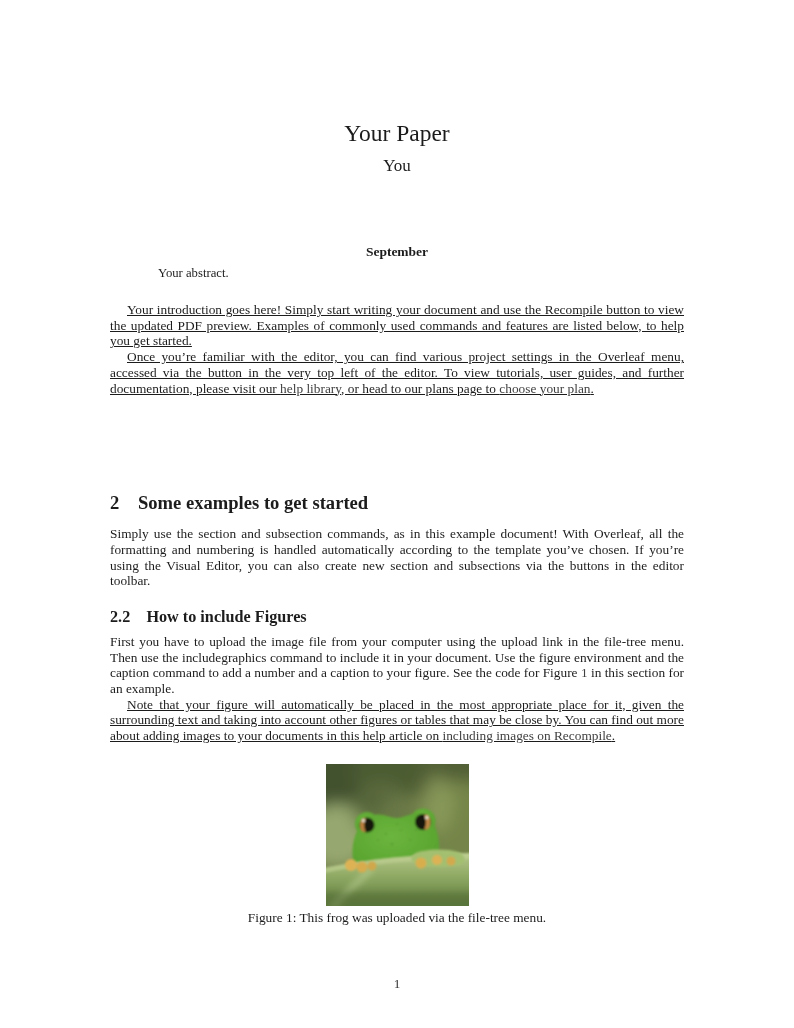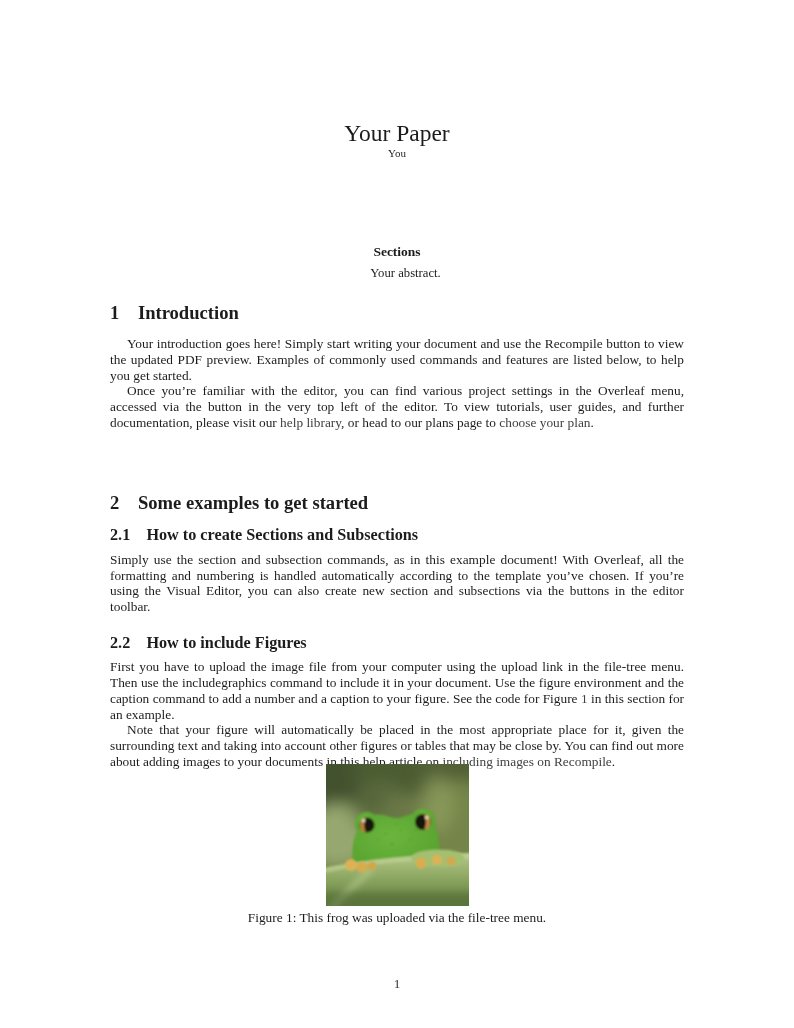--- a/index.html
+++ b/index.html
@@ -4,73 +4,67 @@
 <style>
   html,body{margin:0;padding:0;background:#ffffff;}
   .page{
     position:relative;width:794px;height:1028px;background:#ffffff;
     font-family:"Liberation Serif","DejaVu Serif",serif;color:#1c1c1c;
     overflow:hidden;
   }
   
   .titleblock{position:absolute;top:120px;left:110px;width:574px;text-align:center;}
   .doc-title{font-size:23.5px;line-height:1.15;}
-  .doc-author{font-size:11px;margin-top:0;}
+  .doc-author{font-size:17px;margin-top:9px;}
   .doc-date{font-size:16.2px;margin-top:14px;}
   
   .abstract{position:absolute;top:244px;left:110px;width:574px;}
   .abstract-heading{text-align:center;font-weight:bold;font-size:13.5px;}
-  .abstract-text{margin:6px 31px 0 31px;text-indent:17px;font-size:12.7px;line-height:15px;text-align:center;}
+  .abstract-text{margin:6px 31px 0 31px;text-indent:17px;font-size:12.7px;line-height:15px;}
   
   .sec1{position:absolute;top:302px;left:110px;width:574px;}
   .sec2{position:absolute;top:492px;left:110px;width:574px;}
   h2.sec{font-size:18.6px;font-weight:bold;margin:0 0 13px 0;line-height:1.15;}
   h3.subsec{font-size:16.2px;font-weight:bold;margin:12px 0 7px 0;line-height:1.15;}
   h3.subsec.gap-lg{margin-top:19px;}
   .secnum{display:inline-block;margin-right:1em;}
   p.body{font-size:13.35px;line-height:15.7px;text-align:justify;margin:0;}
-  p.indent{text-indent:17px;}
+  p.indent{text-indent:17px;text-decoration:underline;}
   a.doclink{color:#404040;text-decoration:none;cursor:pointer;}
   
   .figureblock{position:absolute;top:764px;left:110px;width:574px;text-align:center;}
   .figureblock svg{display:inline-block;vertical-align:top;}
   .caption{margin-top:4px;font-size:13.35px;line-height:15.7px;}
   
   .pageno{position:absolute;top:976px;left:0;width:794px;text-align:center;font-size:13.35px;color:#333;}
 </style>
 </head>
 <body>
 
 <div class="page">
 
   <div class="titleblock">
     <div class="doc-title">Your Paper</div>
     <div class="doc-author">You</div>
   </div>
 
   <div class="abstract">
-    <div class="abstract-heading">Sections</div>
+    <div class="abstract-heading">September</div>
     <p class="abstract-text">Your abstract.</p>
   </div>
 
   <div class="sec1">
-    <h2 class="sec">
-      <span class="secnum">1</span><span>Introduction</span>
-    </h2>
     <p class="body indent">Your introduction goes here! Simply start writing your document and use the Recompile button to view the updated PDF preview. Examples of commonly used commands and features are listed below, to help you get started.</p>
     <p class="body indent"><span>Once you’re familiar with the editor, you can find various project settings in the Overleaf menu, accessed via the button in the very top left of the editor. To view tutorials, user guides, and further documentation, please visit our </span><a class="doclink" href="#">help library</a><span>, or head to our plans page to </span><a class="doclink" href="#">choose your plan</a><span>.</span></p>
   </div>
 
   <div class="sec2">
     <h2 class="sec">
       <span class="secnum">2</span><span>Some examples to get started</span>
     </h2>
-    <h3 class="subsec" style="margin-top:0">
-      <span class="secnum">2.1</span><span>How to create Sections and Subsections</span>
-    </h3>
     <p class="body">Simply use the section and subsection commands, as in this example document! With Overleaf, all the formatting and numbering is handled automatically according to the template you’ve chosen. If you’re using the Visual Editor, you can also create new section and subsections via the buttons in the editor toolbar.</p>
     <h3 class="subsec gap-lg">
       <span class="secnum">2.2</span><span>How to include Figures</span>
     </h3>
     <p class="body"><span>First you have to upload the image file from your computer using the upload link in the file-tree menu. Then use the includegraphics command to include it in your document. Use the figure environment and the caption command to add a number and a caption to your figure. See the code for Figure </span><a class="doclink" href="#">1</a><span> in this section for an example.</span></p>
     <p class="body indent"><span>Note that your figure will automatically be placed in the most appropriate place for it, given the surrounding text and taking into account other figures or tables that may be close by. You can find out more about adding images to your documents in this help article on </span><a class="doclink" href="#">including images on Recompile</a><span>.</span></p>
   </div>
 
   <div class="figureblock">
     <svg width="143" height="142" viewBox="0 0 143 142" aria-hidden="true">

